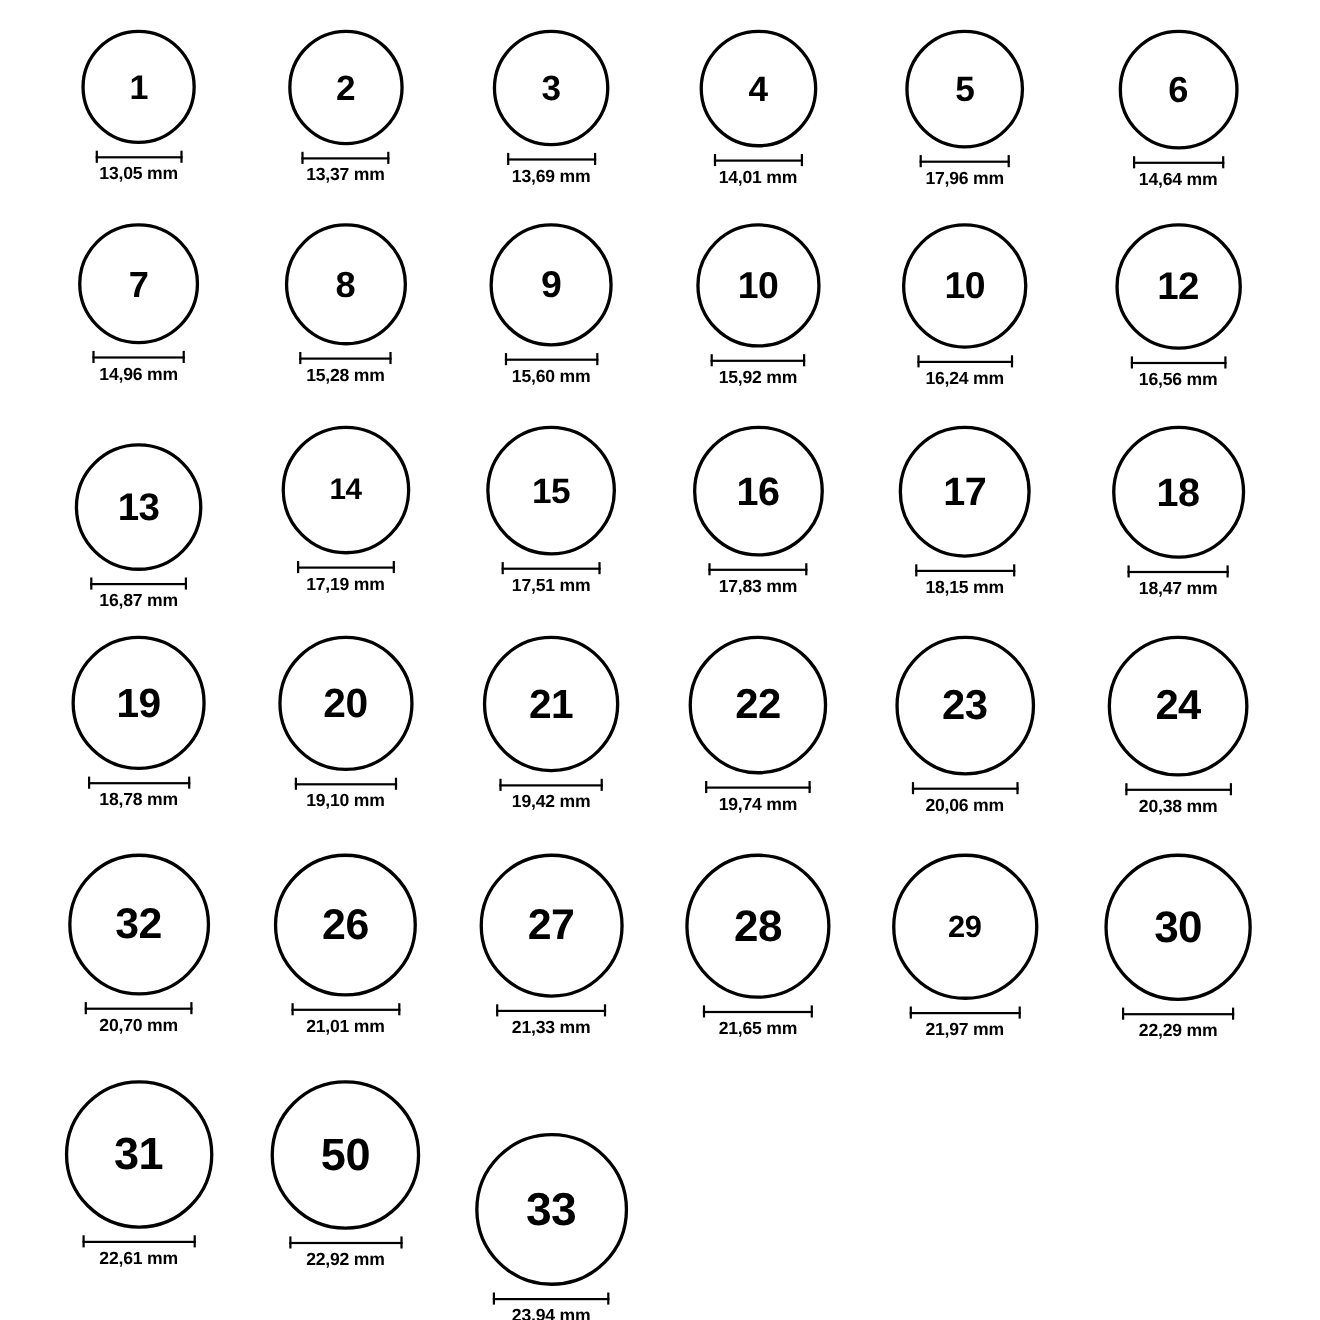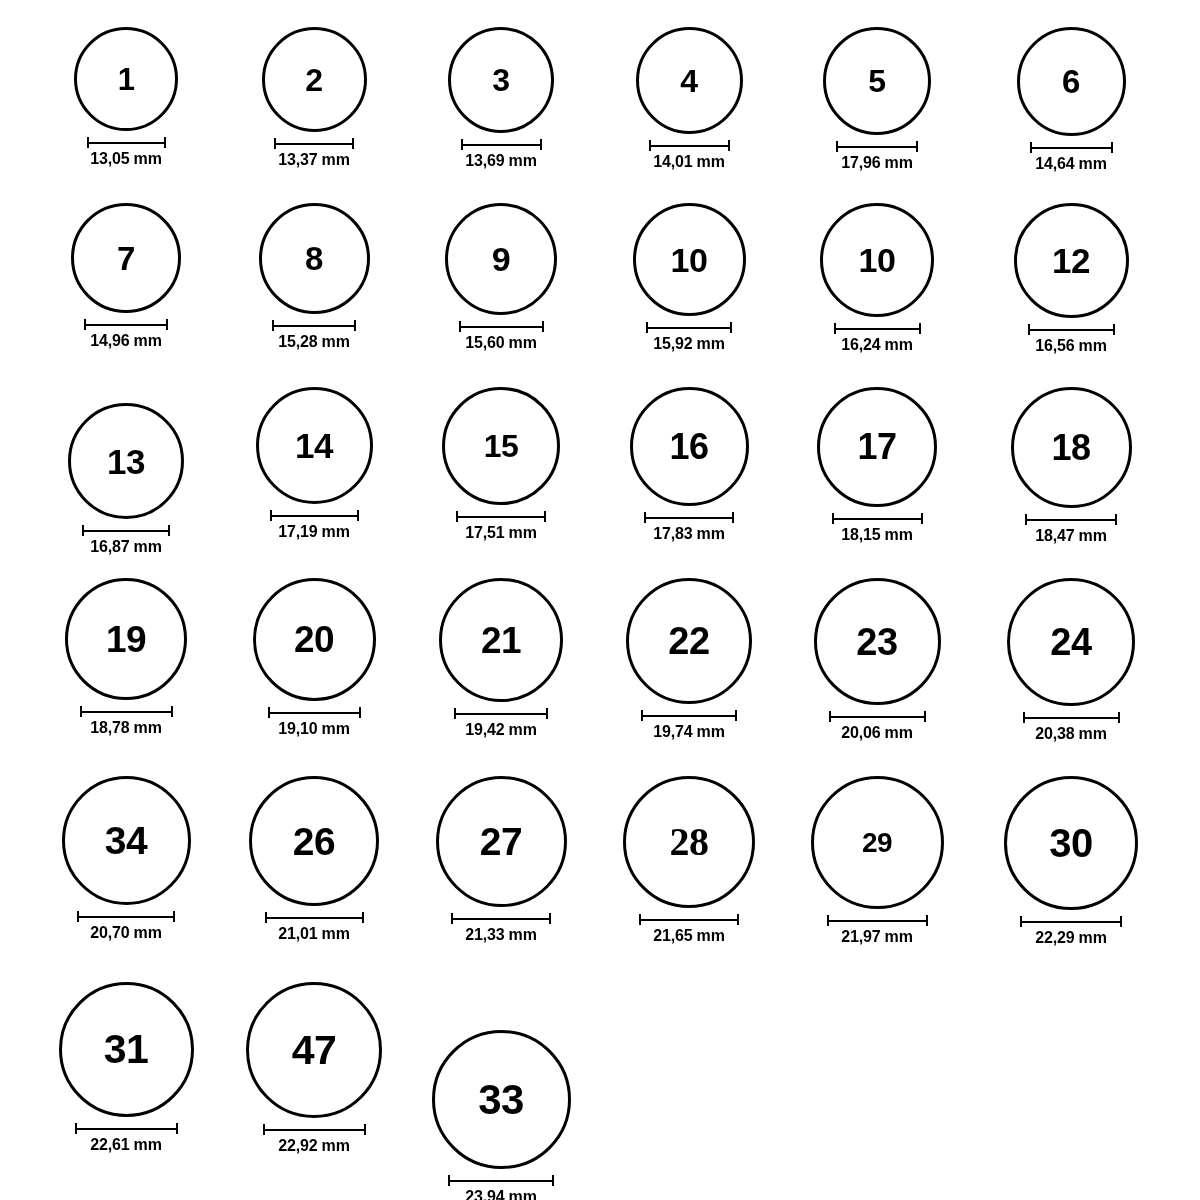--- a/index.html
+++ b/index.html
@@ -212,21 +212,21 @@
       </div>
       <div class="measure" style="width: 88px;">
         <span class="cap left"></span>
         <span class="bar"></span>
         <span class="cap right"></span>
       </div>
       <div class="mm-label">16,87 mm</div>
     </div>
     <div class="size-cell" style="left: 255.5px; top: 387px; width: 117px;">
       <div class="ring" style="width: 117px; height: 117px;">
-        <span class="ring-number" style="font-size: 35px;">14</span>
+        <span class="ring-number" style="font-size: 27px;">14</span>
       </div>
       <div class="measure" style="width: 89px;">
         <span class="cap left"></span>
         <span class="bar"></span>
         <span class="cap right"></span>
       </div>
       <div class="mm-label">17,19 mm</div>
     </div>
     <div class="size-cell" style="left: 442px; top: 387px; width: 118px;">
       <div class="ring" style="width: 118px; height: 118px;">
@@ -333,21 +333,21 @@
       </div>
       <div class="measure" style="width: 97px;">
         <span class="cap left"></span>
         <span class="bar"></span>
         <span class="cap right"></span>
       </div>
       <div class="mm-label">20,38 mm</div>
     </div>
     <div class="size-cell" style="left: 61.5px; top: 776px; width: 129px;">
       <div class="ring" style="width: 129px; height: 129px;">
-        <span class="ring-number" style="font-size: 39px;">34</span>
+        <span class="ring-number" style="font-size: 39px;">32</span>
       </div>
       <div class="measure" style="width: 98px;">
         <span class="cap left"></span>
         <span class="bar"></span>
         <span class="cap right"></span>
       </div>
       <div class="mm-label">20,70 mm</div>
     </div>
     <div class="size-cell" style="left: 249px; top: 776px; width: 130px;">
       <div class="ring" style="width: 130px; height: 130px;">
@@ -365,21 +365,21 @@
         <span class="ring-number" style="font-size: 39px;">27</span>
       </div>
       <div class="measure" style="width: 100px;">
         <span class="cap left"></span>
         <span class="bar"></span>
         <span class="cap right"></span>
       </div>
       <div class="mm-label">21,33 mm</div>
     </div>
     <div class="size-cell" style="left: 623px; top: 776px; width: 132px;">
-      <div class="ring" style="width: 132px; height: 132px; font-family: Liberation Serif, serif;">
+      <div class="ring" style="width: 132px; height: 132px;">
         <span class="ring-number" style="font-size: 40px;">28</span>
       </div>
       <div class="measure" style="width: 100px;">
         <span class="cap left"></span>
         <span class="bar"></span>
         <span class="cap right"></span>
       </div>
       <div class="mm-label">21,65 mm</div>
     </div>
     <div class="size-cell" style="left: 810.5px; top: 776px; width: 133px;">
@@ -410,21 +410,21 @@
       </div>
       <div class="measure" style="width: 103px;">
         <span class="cap left"></span>
         <span class="bar"></span>
         <span class="cap right"></span>
       </div>
       <div class="mm-label">22,61 mm</div>
     </div>
     <div class="size-cell" style="left: 246px; top: 982px; width: 136px;">
       <div class="ring" style="width: 136px; height: 136px;">
-        <span class="ring-number" style="font-size: 41px;">47</span>
+        <span class="ring-number" style="font-size: 41px;">50</span>
       </div>
       <div class="measure" style="width: 103px;">
         <span class="cap left"></span>
         <span class="bar"></span>
         <span class="cap right"></span>
       </div>
       <div class="mm-label">22,92 mm</div>
     </div>
     <div class="size-cell" style="left: 431.5px; top: 1030px; width: 139px;">
       <div class="ring" style="width: 139px; height: 139px;">

